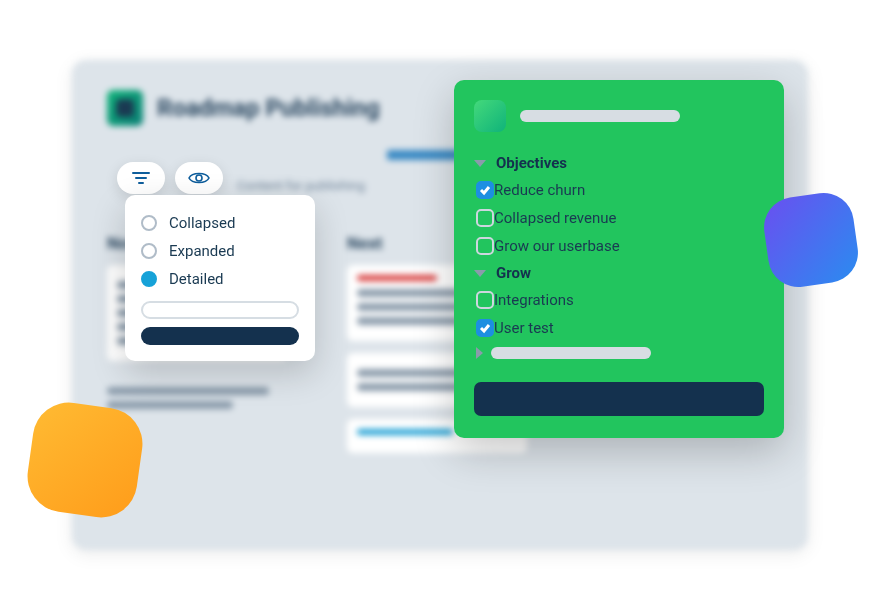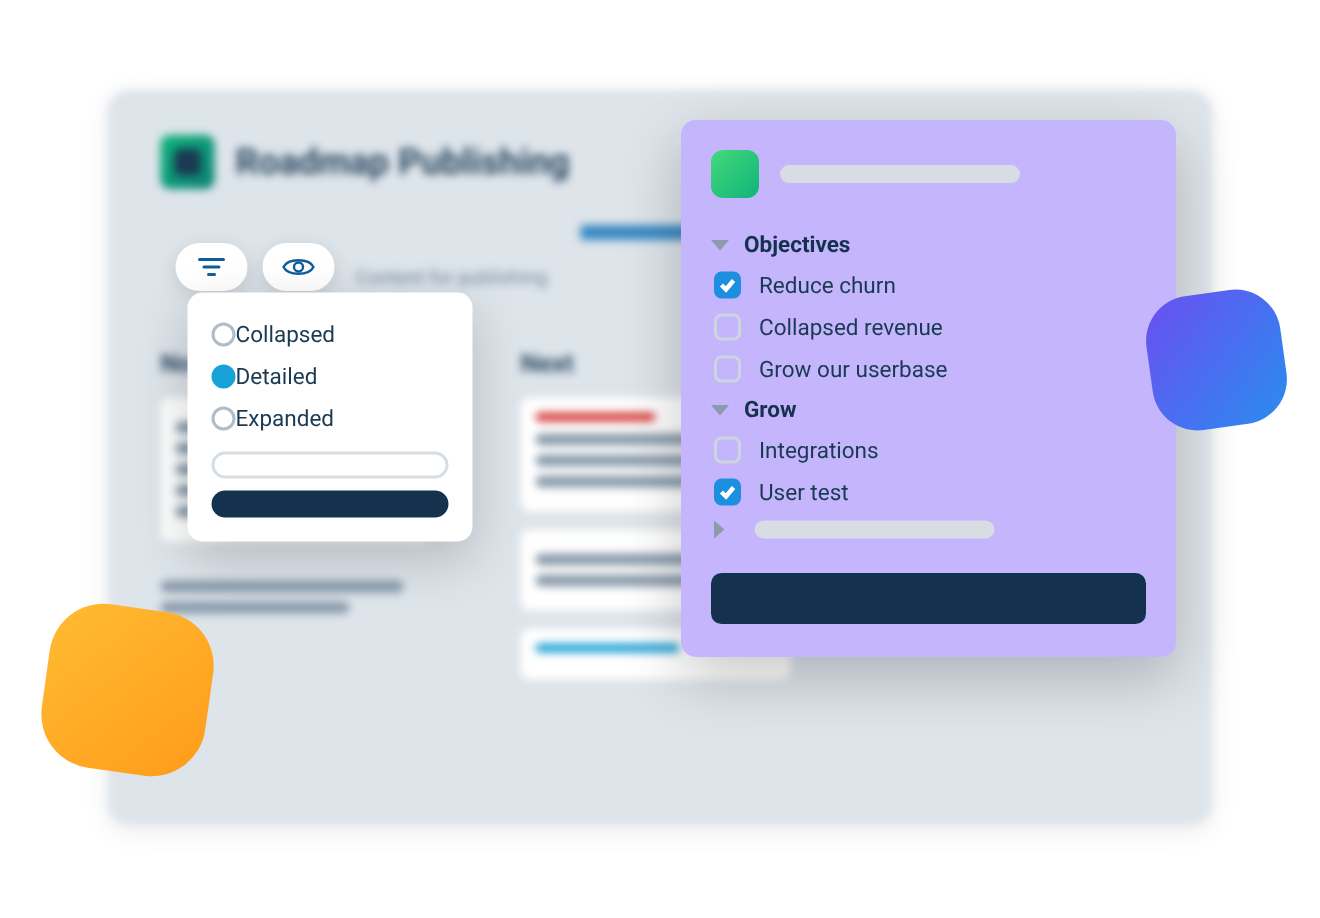--- a/index.html
+++ b/index.html
@@ -125,20 +125,21 @@
     background:#fff;
     box-shadow:0 4px 14px rgba(0,0,0,0.12);
     display:flex;
     align-items:center;
     justify-content:center;
     color:#0f5e9c;
   }
   .radio-row {
     display:flex;
     align-items:center;
+    gap:12px;
     padding:5px 0;
     font-size:15px;
     color:#1a3a52;
   }
   .radio-circle {
     width:16px;height:16px;border:2px solid #b0bcc8;border-radius:50%;
     flex-shrink:0;
   }
   .radio-circle.on {
     border-color:#17a2d8;
@@ -151,21 +152,21 @@
   .pop-solid-btn {
     height:18px; background:#14314e; border-radius:999px; margin-top:8px;
   }
 
   
   .right-pop {
     position:absolute;
     left:454px;
     top:80px;
     width:330px;
-    background:#c4b5fd;
+    background:#22c55e;
     border-radius:10px;
     box-shadow:0 14px 40px rgba(0,0,0,0.22);
     padding:20px 20px 22px;
   }
   .rp-header {
     display:flex; align-items:center; gap:14px; margin-bottom:18px;
   }
   .rp-swatch {
     width:32px;height:32px;border-radius:8px;
     background:linear-gradient(135deg,#44d97b,#0fb37a);
@@ -178,21 +179,21 @@
     font-weight:700;color:#14314e;font-size:15px;
     padding:4px 0;
   }
   .chev-down {
     width:0;height:0;border-left:6px solid transparent;border-right:6px solid transparent;border-top:7px solid #8a9bab;
   }
   .chev-right {
     width:0;height:0;border-top:6px solid transparent;border-bottom:6px solid transparent;border-left:7px solid #8a9bab;
   }
   .check-row {
-    display:flex;align-items:center;gap:12px;
+    display:flex;align-items:center;
     padding:5px 0 5px 2px;
     font-size:15px;color:#1a3a52;
   }
   .checkbox {
     width:18px;height:18px;border:2px solid #cdd6de;border-radius:5px;flex-shrink:0;
     display:flex;align-items:center;justify-content:center;
   }
   .checkbox.on {
     background:#1d8fe1;border-color:#1d8fe1;color:#fff;
   }
@@ -265,26 +266,26 @@
     </svg>
   </div>
 </div>
 
 <div class="left-pop">
   <div class="radio-row">
     <span class="radio-circle"></span>
     <span>Collapsed</span>
   </div>
   <div class="radio-row">
+    <span class="radio-circle"></span>
+    <span>Expanded</span>
+  </div>
+  <div class="radio-row">
     <span class="radio-circle on"></span>
     <span>Detailed</span>
-  </div>
-  <div class="radio-row">
-    <span class="radio-circle"></span>
-    <span>Expanded</span>
   </div>
   <div class="pop-outline-btn"></div>
   <div class="pop-solid-btn"></div>
 </div>
 
 <div class="right-pop">
   <div class="rp-header">
     <div class="rp-swatch"></div>
     <div class="rp-header-bar"></div>
   </div>

